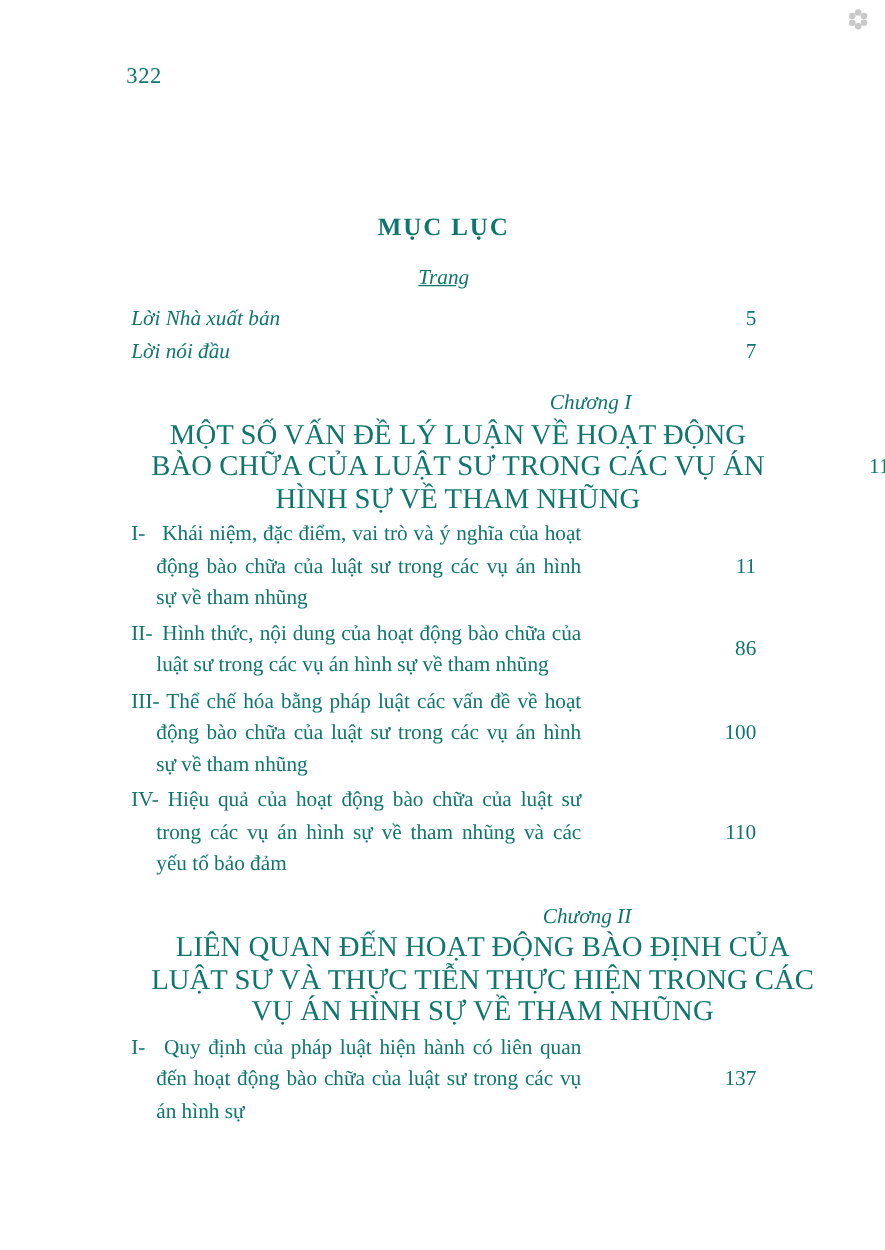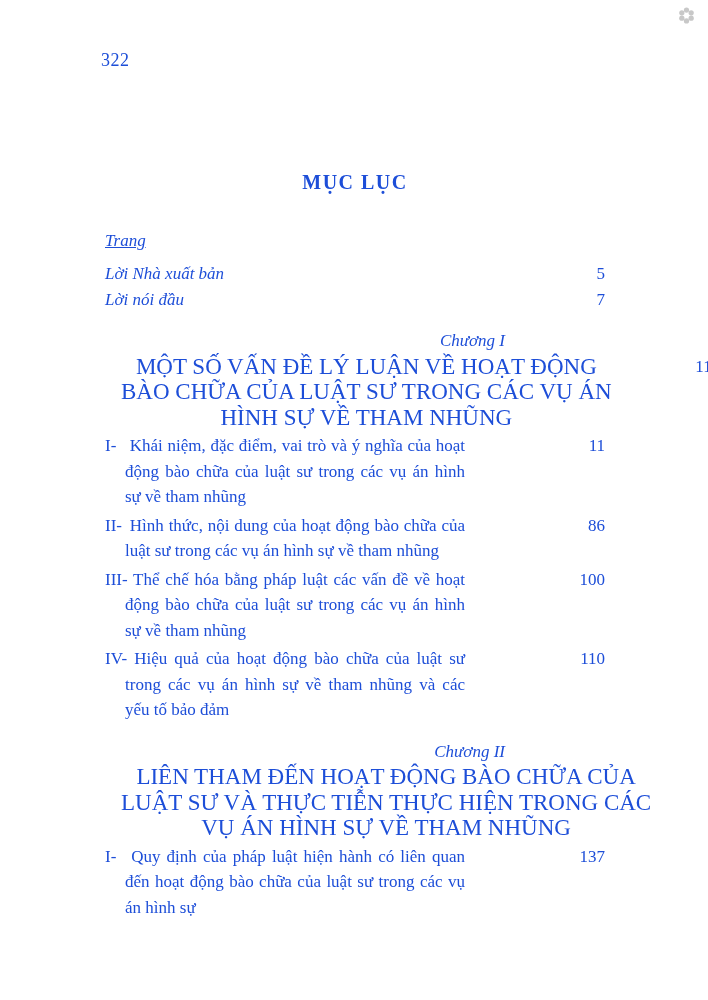--- a/index.html
+++ b/index.html
@@ -2,21 +2,21 @@
 <html><head>
 <meta charset="utf-8">
 <style>
   html, body { margin: 0; padding: 0; background: #ffffff; }
   .page {
     position: relative;
     width: 708px;
     height: 1000px;
     background: #ffffff;
     font-family: "Liberation Serif", "DejaVu Serif", serif;
-    color: #1d4ed8;
+    color: #0f766e;
     overflow: hidden;
   }
   .folio {
     position: absolute;
     top: 50px;
     left: 101px;
     font-size: 18px;
     letter-spacing: 0.5px;
   }
   .ornament {
@@ -34,28 +34,28 @@
   }
   .toc-title {
     margin: 168px 0 0 0;
     text-align: center;
     font-size: 20px;
     font-weight: bold;
     letter-spacing: 1.5px;
     line-height: 28px;
   }
   .trang-header {
-    margin-top: 32px;
-    text-align: left;
+    margin-top: 13px;
+    text-align: center;
     font-style: italic;
     font-size: 17px;
     line-height: 26px;
     text-decoration: underline;
   }
-  .row { display: flex; align-items: flex-start; }
+  .row { display: flex; align-items: center; }
   .front-rows { margin-top: 7px; }
   .front-label {
     flex: 1;
     font-style: italic;
     font-size: 17px;
     line-height: 25.5px;
   }
   .pagenum {
     flex: none;
     width: 100px;
@@ -156,21 +156,21 @@
 
     <div class="row section">
       <div class="section-text"><span class="numeral">IV-</span> <span>Hiệu quả của hoạt động bào chữa của luật sư trong các vụ án hình sự về tham nhũng và các yếu tố bảo đảm</span></div>
       <div class="pagenum">110</div>
     </div>
 
     <div class="chapter-label">Chương II</div>
 
     <div class="row">
       <div class="chapter-title">
-        <div>LIÊN THAM ĐẾN HOẠT ĐỘNG BÀO CHỮA CỦA</div>
+        <div>LIÊN QUAN ĐẾN HOẠT ĐỘNG BÀO ĐỊNH CỦA</div>
         <div>LUẬT SƯ VÀ THỰC TIỄN THỰC HIỆN TRONG CÁC</div>
         <div>VỤ ÁN HÌNH SỰ VỀ THAM NHŨNG</div>
       </div>
       <div class="pagenum">137</div>
     </div>
 
     <div class="row section">
       <div class="section-text"><span class="numeral">I-</span> <span>Quy định của pháp luật hiện hành có liên quan đến hoạt động bào chữa của luật sư trong các vụ án hình sự</span></div>
       <div class="pagenum">137</div>
     </div>

